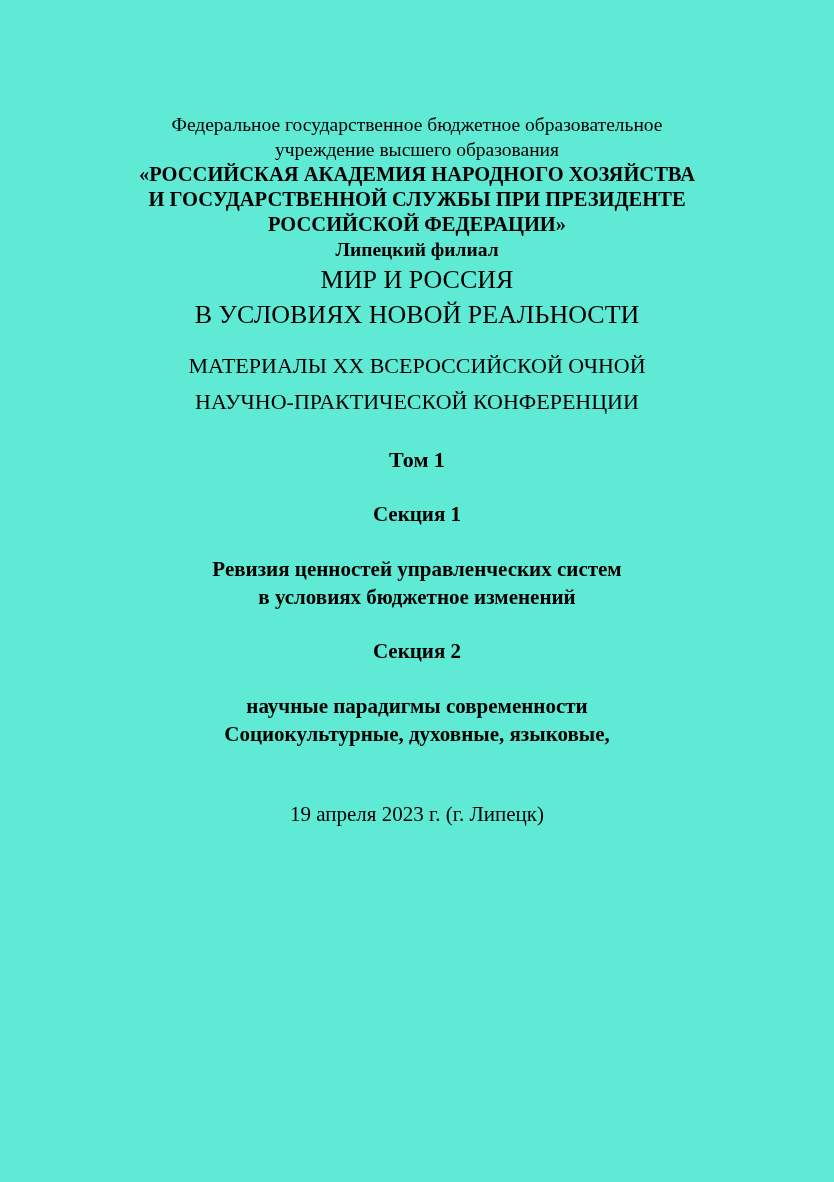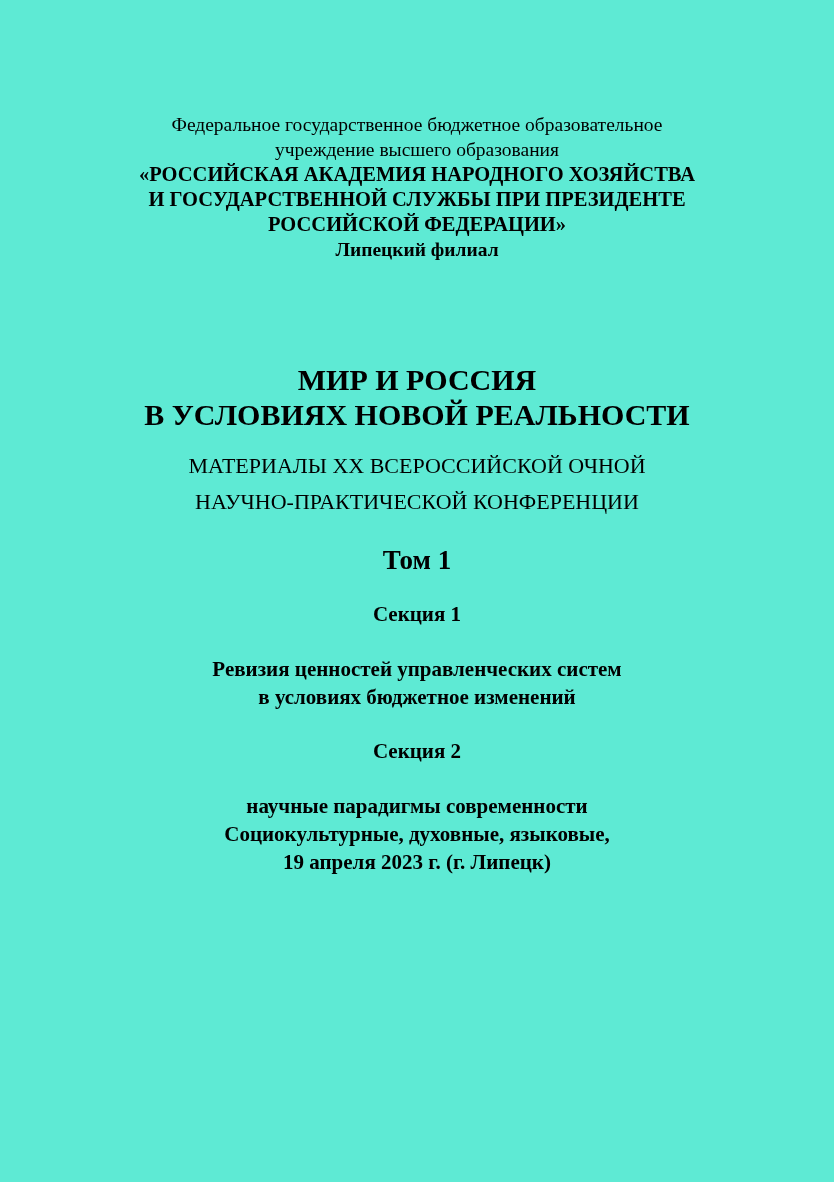--- a/index.html
+++ b/index.html
@@ -31,55 +31,55 @@
     font-size: 20.5px;
     line-height: 25px;
   }
   .institution .branch {
     font-weight: bold;
     font-size: 19.5px;
     line-height: 25px;
   }
   
   .main-title {
-    margin-top: 100px;
-    font-weight: bold;
-    font-size: 30px;
+    font-weight: normal;
+    font-size: 26px;
     line-height: 35px;
   }
   
   .subtitle {
     margin-top: 16px;
     font-size: 22px;
     line-height: 36px;
     font-weight: normal;
   }
   
   .volume {
     margin-top: 26px;
     font-weight: bold;
-    font-size: 27px;
+    font-size: 22px;
     line-height: 28px;
   }
   
   .section-label {
     margin-top: 26px;
     font-weight: bold;
     font-size: 21px;
     line-height: 28px;
   }
   .section-title {
     margin-top: 27px;
     font-weight: bold;
     font-size: 21px;
     line-height: 28px;
   }
   
   .date-line {
-    font-weight: bold;
+    margin-top: 52px;
+    font-weight: normal;
     font-size: 21px;
     line-height: 28px;
   }
   
   .imprint {
     margin-top: 113px;
     font-weight: bold;
     font-size: 21px;
     line-height: 28px;
   }

